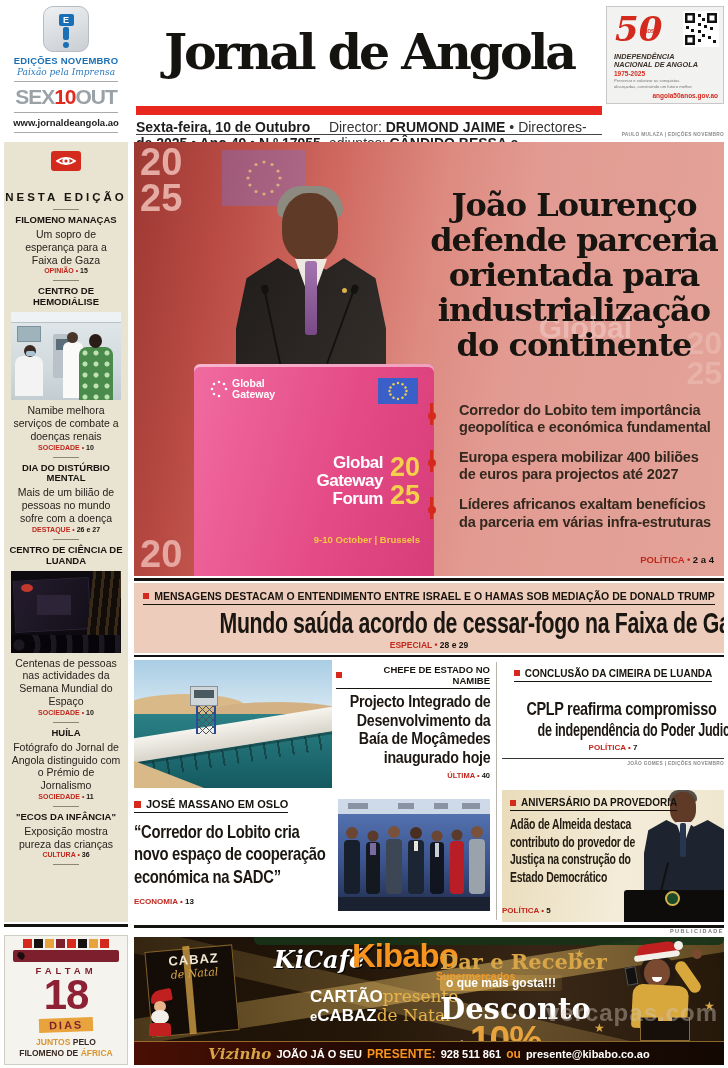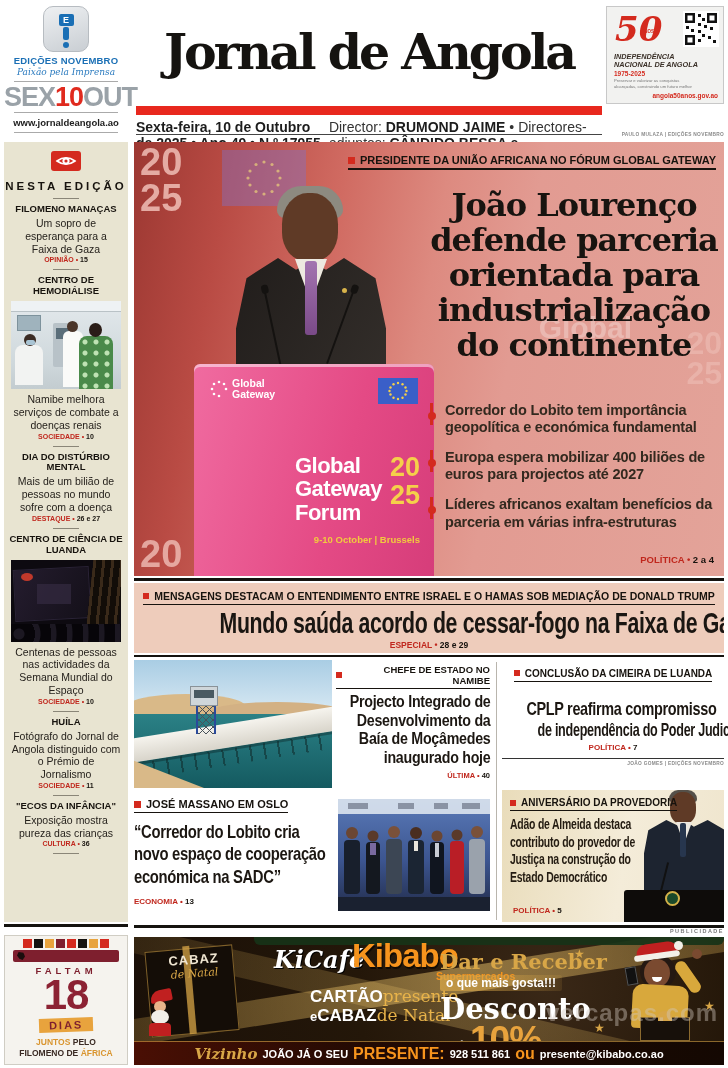--- a/index.html
+++ b/index.html
@@ -10,21 +10,21 @@
   .hdr-left{position:absolute;left:4px;top:4px;width:124px;text-align:center;}
   .e-logo{width:44px;height:44px;margin:2px auto 3px;border-radius:10px;border:1px solid #b7bcc1;
           background:linear-gradient(160deg,#eef0f2,#c9ced3);}
   .e-top{width:15px;height:12px;background:#1a6fb5;color:#fff;font-size:9px;font-weight:bold;
          line-height:12px;border-radius:2px;margin:7px auto 1px;}
   .e-bar{width:6px;height:13px;background:#1a6fb5;border-radius:2px;margin:0 auto 2px;}
   .e-dot{width:6px;height:6px;border-radius:50%;background:#1a6fb5;margin:0 auto;}
   .brand{font-size:9.5px;font-weight:800;color:#1a6fb5;letter-spacing:.2px;}
   .tagline{font-family:"DejaVu Serif",serif;font-style:italic;font-size:9px;color:#2b7bbf;margin-top:1px;}
   .hdiv{height:1px;background:#aaa;margin:4px 10px;}
-  .badge{font-size:27px;font-weight:800;letter-spacing:-1px;line-height:22px;}
+  .badge{font-size:21px;font-weight:800;letter-spacing:-1px;line-height:22px;}
   .badge .g{color:#9aa2a8;} .badge .r{color:#e02a1e;}
   .site{font-size:9.5px;font-weight:800;color:#222;}
   .masthead{position:absolute;left:136px;top:0;width:466px;text-align:center;
             font-family:"DejaVu Serif",serif;font-weight:bold;font-size:49px;letter-spacing:-3px;
             color:#151310;line-height:104px;white-space:nowrap;}
   .redbar{position:absolute;left:136px;top:106px;width:466px;height:9px;background:#e8281e;}
   .dateline-row{position:absolute;left:136px;top:119px;width:466px;display:flex;
                 justify-content:center;font-size:14px;font-weight:bold;color:#1c1c1c;}
   .dateline-row .lt{font-weight:normal;color:#333;}
   .hairline{position:absolute;left:136px;top:134px;width:466px;height:1px;background:#444;}
@@ -35,21 +35,21 @@
   .anos{position:absolute;left:34px;top:22px;font-size:4.5px;font-weight:bold;color:#d42a1e;}
   .anniv-title{position:absolute;left:7px;top:46px;font-size:7.3px;font-weight:800;font-style:italic;
                color:#3a3028;line-height:1.15;white-space:pre-line;}
   .anniv-years{position:absolute;left:7px;top:63px;font-size:6.5px;font-weight:800;color:#d42a1e;}
   .anniv-small{position:absolute;left:7px;top:71px;width:78px;font-size:4.2px;color:#777;line-height:1.35;}
   .anniv-url{position:absolute;right:5px;bottom:4px;font-size:6.5px;font-weight:800;color:#d42a1e;}
   .credit{font-size:4.8px;color:#8a8a8a;letter-spacing:.3px;font-weight:bold;}
   
   .sidebar{position:absolute;left:4px;top:142px;width:124px;height:780px;background:#e8e4d1;
            text-align:center;box-sizing:border-box;padding-top:9px;}
-  .nesta{font-size:11.5px;font-weight:800;letter-spacing:3px;margin-top:5px;}
+  .nesta{font-size:11.5px;font-weight:800;letter-spacing:3px;margin-top:16px;}
   .sb-div{width:26px;height:1px;background:#8a8678;margin:6px auto 5px;}
   .sb-kicker{font-size:9.5px;font-weight:800;line-height:1.15;padding:0 4px;}
   .sb-text{font-size:10.5px;color:#26221d;line-height:1.22;margin:2px 7px 1px;}
   .sect{font-weight:800;color:#17130e;}
   .sect .s,.sect .d{color:#c0271d;}
   .sb-sect{font-size:7px;margin-top:1px;}
   .sb-photo{width:110px;margin:4px auto;position:relative;overflow:hidden;}
   
   .ph-hemo{height:88px;background:linear-gradient(#e3e9ec 0%,#cfd8dc 70%,#c3ccd0 100%);}
   .hm-wall{position:absolute;left:0;top:0;width:100%;height:10px;background:#eef2f4;border-bottom:1px solid #b9c2c6;}
@@ -105,21 +105,21 @@
         background:linear-gradient(100deg,#9c3832 0%,#b94b44 15%,#d06a61 32%,#dd8a80 48%,#e29b92 62%,#e3a399 100%);}
   .wm{font-weight:800;white-space:pre-line;line-height:.95;}
   .kick{display:inline-flex;align-items:center;gap:5px;border-bottom:2px solid #17130e;
         padding-bottom:2px;font-weight:800;color:#17130e;}
   .sq{width:7px;height:7px;background:#d42a1e;flex:0 0 auto;}
   .hero-kicker{position:absolute;right:8px;top:12px;font-size:11px;}
   .hero-headline{position:absolute;right:4px;top:46px;width:292px;text-align:center;
                  font-family:"DejaVu Serif",serif;font-weight:bold;font-size:32px;line-height:1.09;
                  letter-spacing:-1px;color:#181410;}
   .hero-bullets{position:absolute;right:6px;top:260px;width:288px;display:flex;flex-direction:column;gap:13px;}
-  .bullet{display:flex;gap:12px;}
+  .bullet{display:flex;gap:26px;}
   .bmark{width:3px;height:22px;background:#d42a1e;position:relative;margin-top:1px;flex:0 0 auto;}
   .bmark::after{content:"";position:absolute;left:-2.5px;top:9px;width:8px;height:8px;border-radius:50%;background:#d42a1e;}
   .btext{font-size:14.5px;font-weight:800;color:#33291f;line-height:1.18;letter-spacing:-.2px;text-align:left;}
   .hero-sect{position:absolute;right:10px;top:412px;font-size:9.5px;}
   .spk{position:absolute;left:92px;top:44px;width:170px;height:240px;}
   .spk-hair{position:absolute;left:51px;top:0;width:66px;height:32px;border-radius:32px 32px 10px 10px;background:#8d8a80;}
   .spk-face{position:absolute;left:56px;top:7px;width:56px;height:68px;border-radius:46% 46% 42% 42%;background:#5f3a26;}
   .spk-suit{position:absolute;left:10px;top:72px;width:150px;height:168px;background:linear-gradient(120deg,#211d1b,#35302c);
             clip-path:polygon(28% 0,40% 7%,50% 2%,60% 7%,72% 0,93% 12%,100% 42%,100% 100%,0 100%,0 42%,7% 12%);}
   .spk-shirt{position:absolute;left:69px;top:73px;width:32px;height:44px;background:#ede9e0;
@@ -127,21 +127,21 @@
   .spk-tie{position:absolute;left:79px;top:75px;width:12px;height:74px;border-radius:3px;
            background:linear-gradient(#a374b0,#7a4a88);}
   .spk-pin{position:absolute;left:116px;top:102px;width:5px;height:5px;border-radius:50%;background:#d8b34a;}
   .mic{position:absolute;width:2px;height:76px;background:#141210;border-radius:1px;}
   .mic::after{content:"";position:absolute;top:-8px;left:-2.5px;width:7px;height:9px;border-radius:3px;background:#141210;}
   .podium{position:absolute;left:60px;top:222px;width:240px;height:212px;border-radius:6px 6px 0 0;
           background:linear-gradient(105deg,#f06ba0,#e44a85 60%,#d63d7a);box-shadow:inset 0 3px 0 rgba(255,255,255,.5);}
   .pod-logo{position:absolute;left:16px;top:14px;display:flex;gap:4px;align-items:center;color:#fff;
             font-size:10.5px;font-weight:800;line-height:1.05;text-align:left;white-space:pre-line;}
   .pod-main{position:absolute;right:14px;top:90px;display:flex;gap:7px;justify-content:flex-end;align-items:flex-start;}
-  .pod-words{width:88px;color:#fff;font-size:22px;font-weight:800;line-height:1.06;letter-spacing:-.5px;}
+  .pod-words{width:88px;text-align:right;color:#fff;font-size:17px;font-weight:800;line-height:1.06;letter-spacing:-.5px;}
   .pod-year{color:#f5d04a;font-size:27px;font-weight:800;line-height:1.02;white-space:pre-line;text-align:left;}
   .pod-date{position:absolute;right:14px;top:170px;color:#f2ca3e;font-size:9.5px;font-weight:700;}
   .rule{position:absolute;background:#15130f;}
   
   .gaza{position:absolute;left:134px;top:583px;width:590px;height:70px;background:#eeccbb;text-align:center;overflow:hidden;}
   .gaza-kicker{font-size:10.5px;margin-top:7px;border-bottom-width:1.5px;}
   .gaza-headline{display:block;white-space:nowrap;font-size:30px;font-weight:800;letter-spacing:-.5px;
                  color:#1a1612;transform:scaleX(.71);transform-origin:center;margin-top:1px;}
   .gaza-sect{font-size:8.5px;margin-top:0;}
   
@@ -173,21 +173,21 @@
          color:#1c1712;line-height:1.18;transform-origin:center;}
   .cplp-sect{font-size:8px;margin-top:2px;}
   .cplp-hr{height:1px;background:#333;margin-top:6px;}
   
   .prov{position:absolute;left:502px;top:790px;width:222px;height:132px;overflow:hidden;
         background:linear-gradient(100deg,#e9dcba,#f4ecd9 55%,#efe5cd);}
   .prov-kicker{position:absolute;left:8px;top:7px;font-size:10px;border-bottom-width:1.5px;}
   .prov-headline{position:absolute;left:8px;top:26px;width:140%;font-size:14.5px;font-weight:800;
                  letter-spacing:-.3px;line-height:1.22;color:#241c12;text-align:left;
                  transform:scaleX(.72);transform-origin:left top;max-width:178px;}
-  .prov-sect{position:absolute;left:11px;top:116px;font-size:8px;}
+  .prov-sect{position:absolute;left:0;top:116px;font-size:8px;}
   .pm-face{position:absolute;right:28px;top:2px;width:26px;height:32px;border-radius:46% 46% 42% 42%;background:#5f3a26;}
   .pm-hair{position:absolute;right:27px;top:0;width:28px;height:12px;border-radius:12px 12px 4px 4px;background:#555049;}
   .pm-suit{position:absolute;right:-6px;top:30px;width:86px;height:74px;background:#1d2430;
            clip-path:polygon(26% 0,42% 9%,50% 3%,58% 9%,74% 0,95% 14%,100% 45%,100% 100%,0 100%,0 45%,5% 14%);}
   .pm-shirt{position:absolute;right:32px;top:32px;width:16px;height:22px;background:#ece8e0;clip-path:polygon(0 0,100% 0,50% 100%);}
   .pm-tie{position:absolute;right:38px;top:33px;width:6px;height:34px;background:#27364e;border-radius:2px;}
   .pm-pod{position:absolute;right:-4px;bottom:0;width:104px;height:32px;background:#0e0c0a;border-radius:3px 3px 0 0;}
   .pm-logo{position:absolute;right:44px;bottom:16px;width:11px;height:11px;border-radius:50%;
            border:2px solid #d4b34a;background:#1a4a2a;}
   .pm-mic{position:absolute;right:60px;bottom:26px;width:1.5px;height:34px;background:#111;transform:rotate(14deg);}
@@ -249,21 +249,21 @@
   .wm-phone{position:absolute;left:52px;top:26px;width:9px;height:16px;background:#111;border:1px solid #555;transform:rotate(-10deg);}
   .wm-gift{position:absolute;left:66px;top:76px;width:48px;height:22px;background:#17100a;border:1px solid rgba(216,166,71,.6);}
   .wm-bow{position:absolute;left:84px;top:70px;width:14px;height:10px;background:#d8a647;border-radius:50% 50% 0 0;}
   .star{position:absolute;color:#d8a647;font-size:12px;}
   .watermark{position:absolute;right:6px;top:62px;font-size:24px;font-weight:800;color:rgba(210,200,190,.42);letter-spacing:1px;}
   .ad-bar{position:absolute;left:0;bottom:0;width:100%;height:23px;display:flex;align-items:center;
           justify-content:center;gap:5px;border-top:1px solid rgba(216,166,71,.6);
           background:linear-gradient(90deg,#4a0f04,#220a03 40%,#140802);}
   .viz{font-family:"DejaVu Serif",serif;font-style:italic;font-weight:bold;font-size:15px;color:#d8a647;text-align:center;}
   .cta-w{font-size:11px;font-weight:800;color:#fff;}
-  .cta-o{font-size:16px;font-weight:800;color:#f7941d;}
+  .cta-o{font-size:12px;font-weight:800;color:#f7941d;}
 </style>
 </head>
 <body>
 
 <div class="page">
 
   <div class="hdr-left">
     <div class="e-logo">
       <div class="e-top">E</div>
       <div class="e-bar"></div>
@@ -446,24 +446,20 @@
             <circle cx="26" cy="28" r="1.6"></circle>
             <circle cx="28" cy="21" r="1.6"></circle>
             <circle cx="34" cy="14.5" r="1.6"></circle>
       </g>
         </svg>
     </div>
     <div class="wm abs" style="right:92px;top:172px;font-size:30px;color:rgba(245,220,215,.45)">Global</div>
     <div class="wm abs" style="right:2px;top:186px;font-size:32px;color:rgba(240,195,188,.5)">20
 25</div>
 
-    <div class="kick hero-kicker">
-      <span class="sq"></span>
-      <span>PRESIDENTE DA UNIÃO AFRICANA NO FÓRUM GLOBAL GATEWAY</span>
-    </div>
     <div class="hero-headline">João Lourenço defende parceria orientada para industrialização do continente</div>
 
     <div class="spk">
       <div class="spk-hair"></div>
         <div class="spk-face"></div>
       <div class="spk-suit"></div>
         <div class="spk-shirt"></div>
         <div class="spk-tie"></div>
         <div class="spk-pin"></div>
     </div>

